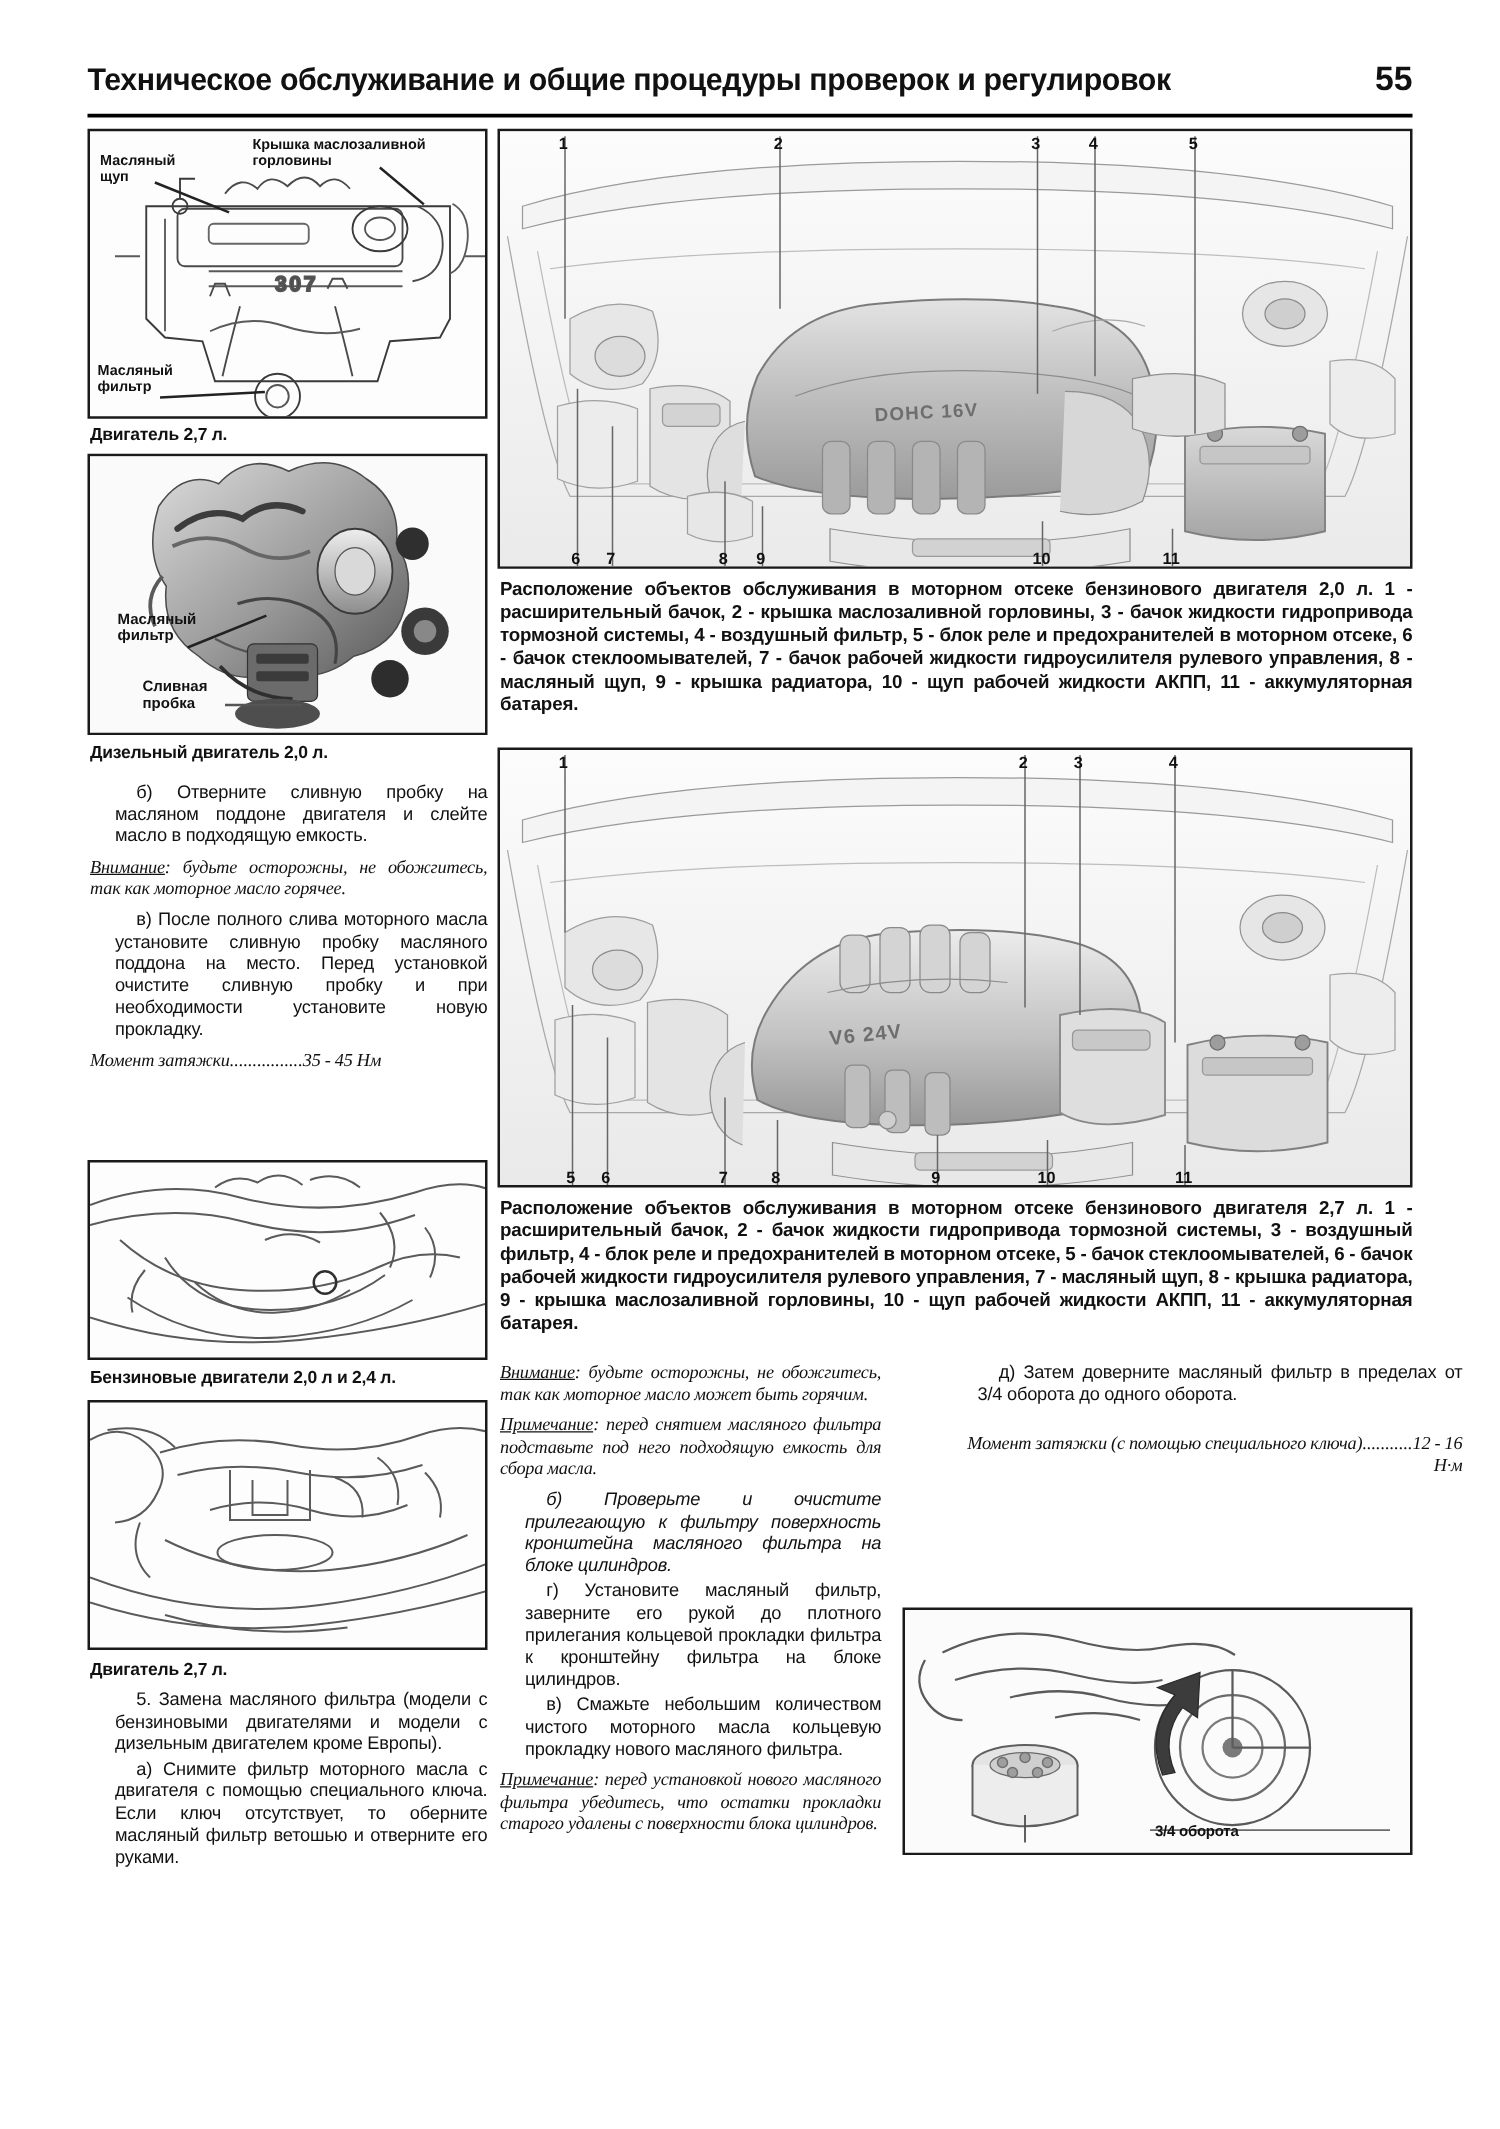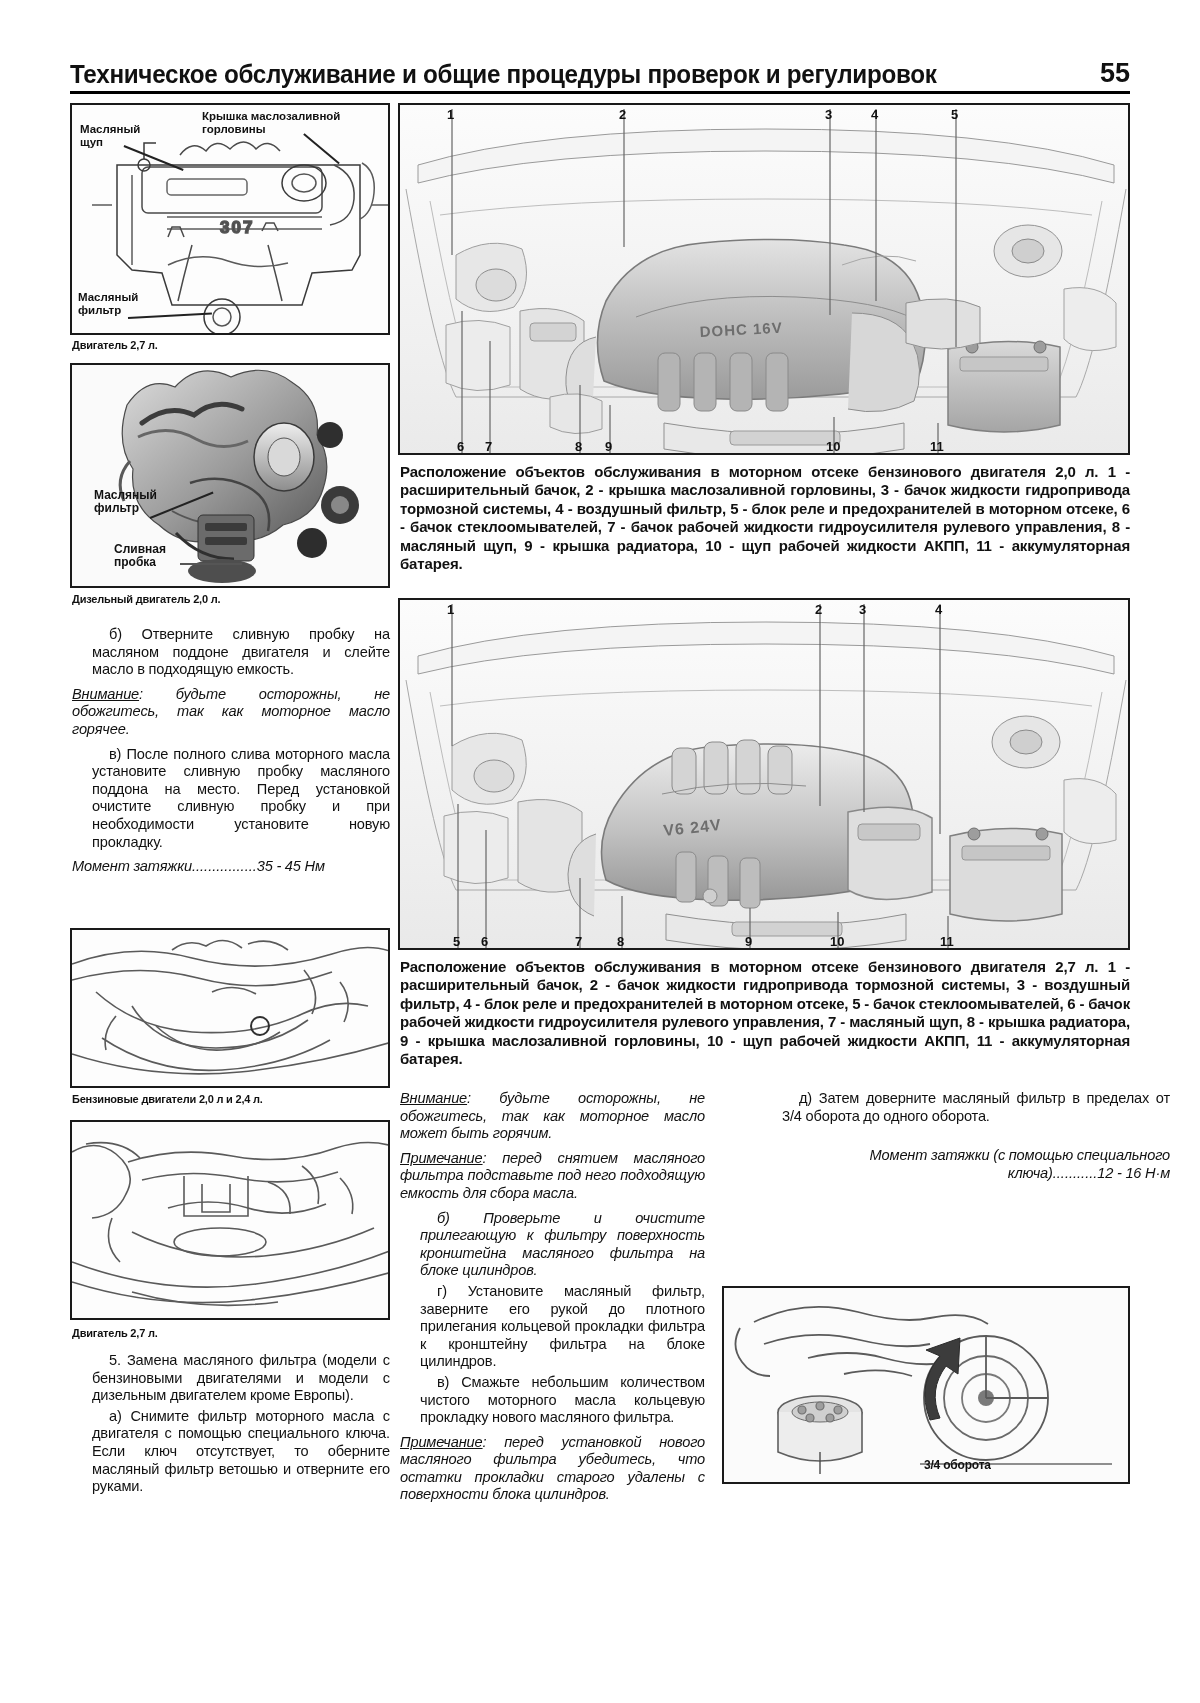--- a/index.html
+++ b/index.html
@@ -12,48 +12,48 @@
     position:relative;
     overflow:hidden;
   }
   .page { position:absolute; left:0; top:0; width:1200px; height:1703px; }
 
   
   .header {
     position:absolute; left:70px; top:52px; width:1060px; height:42px;
     display:flex; align-items:flex-end; justify-content:space-between;
     border-bottom:3px solid #000;
-    padding-bottom:2px;
+    padding-bottom:12px;
   }
   .header-title {
     font-size:25px; font-weight:bold; letter-spacing:-0.3px;
     transform:scaleX(0.97); transform-origin:left bottom;
     white-space:nowrap;
   }
   .header-page { font-size:27px; font-weight:bold; }
 
   
   .fig { position:absolute; border:2px solid #1a1a1a; background:#fdfdfd; overflow:hidden; }
   .cap {
-    position:absolute; font-size:11px; font-weight:bold;
+    position:absolute; font-size:14px; font-weight:bold;
     letter-spacing:-0.2px; white-space:nowrap;
   }
 
   
   .tb {
     position:absolute;
     font-size:14.6px;
     line-height:17.6px;
     text-align:justify;
     letter-spacing:-0.15px;
     word-spacing:-0.2px;
   }
   .tb p { margin:0; }
   .tb .ind { text-indent:17px;margin-left:20px; }
-  .it { font-style:italic; }
+  .it { font-style:italic;font-family:Liberation Serif, serif; }
   .u { text-decoration:underline; }
   .dots { letter-spacing:0px; }
 
   
   .lbl {
     position:absolute; font-size:11.5px; font-weight:bold;
     line-height:12.5px; color:#111; white-space:pre-line;
   }
   .lead { position:absolute; background:#222; transform-origin:left center; height:1.6px; }
   .num {

